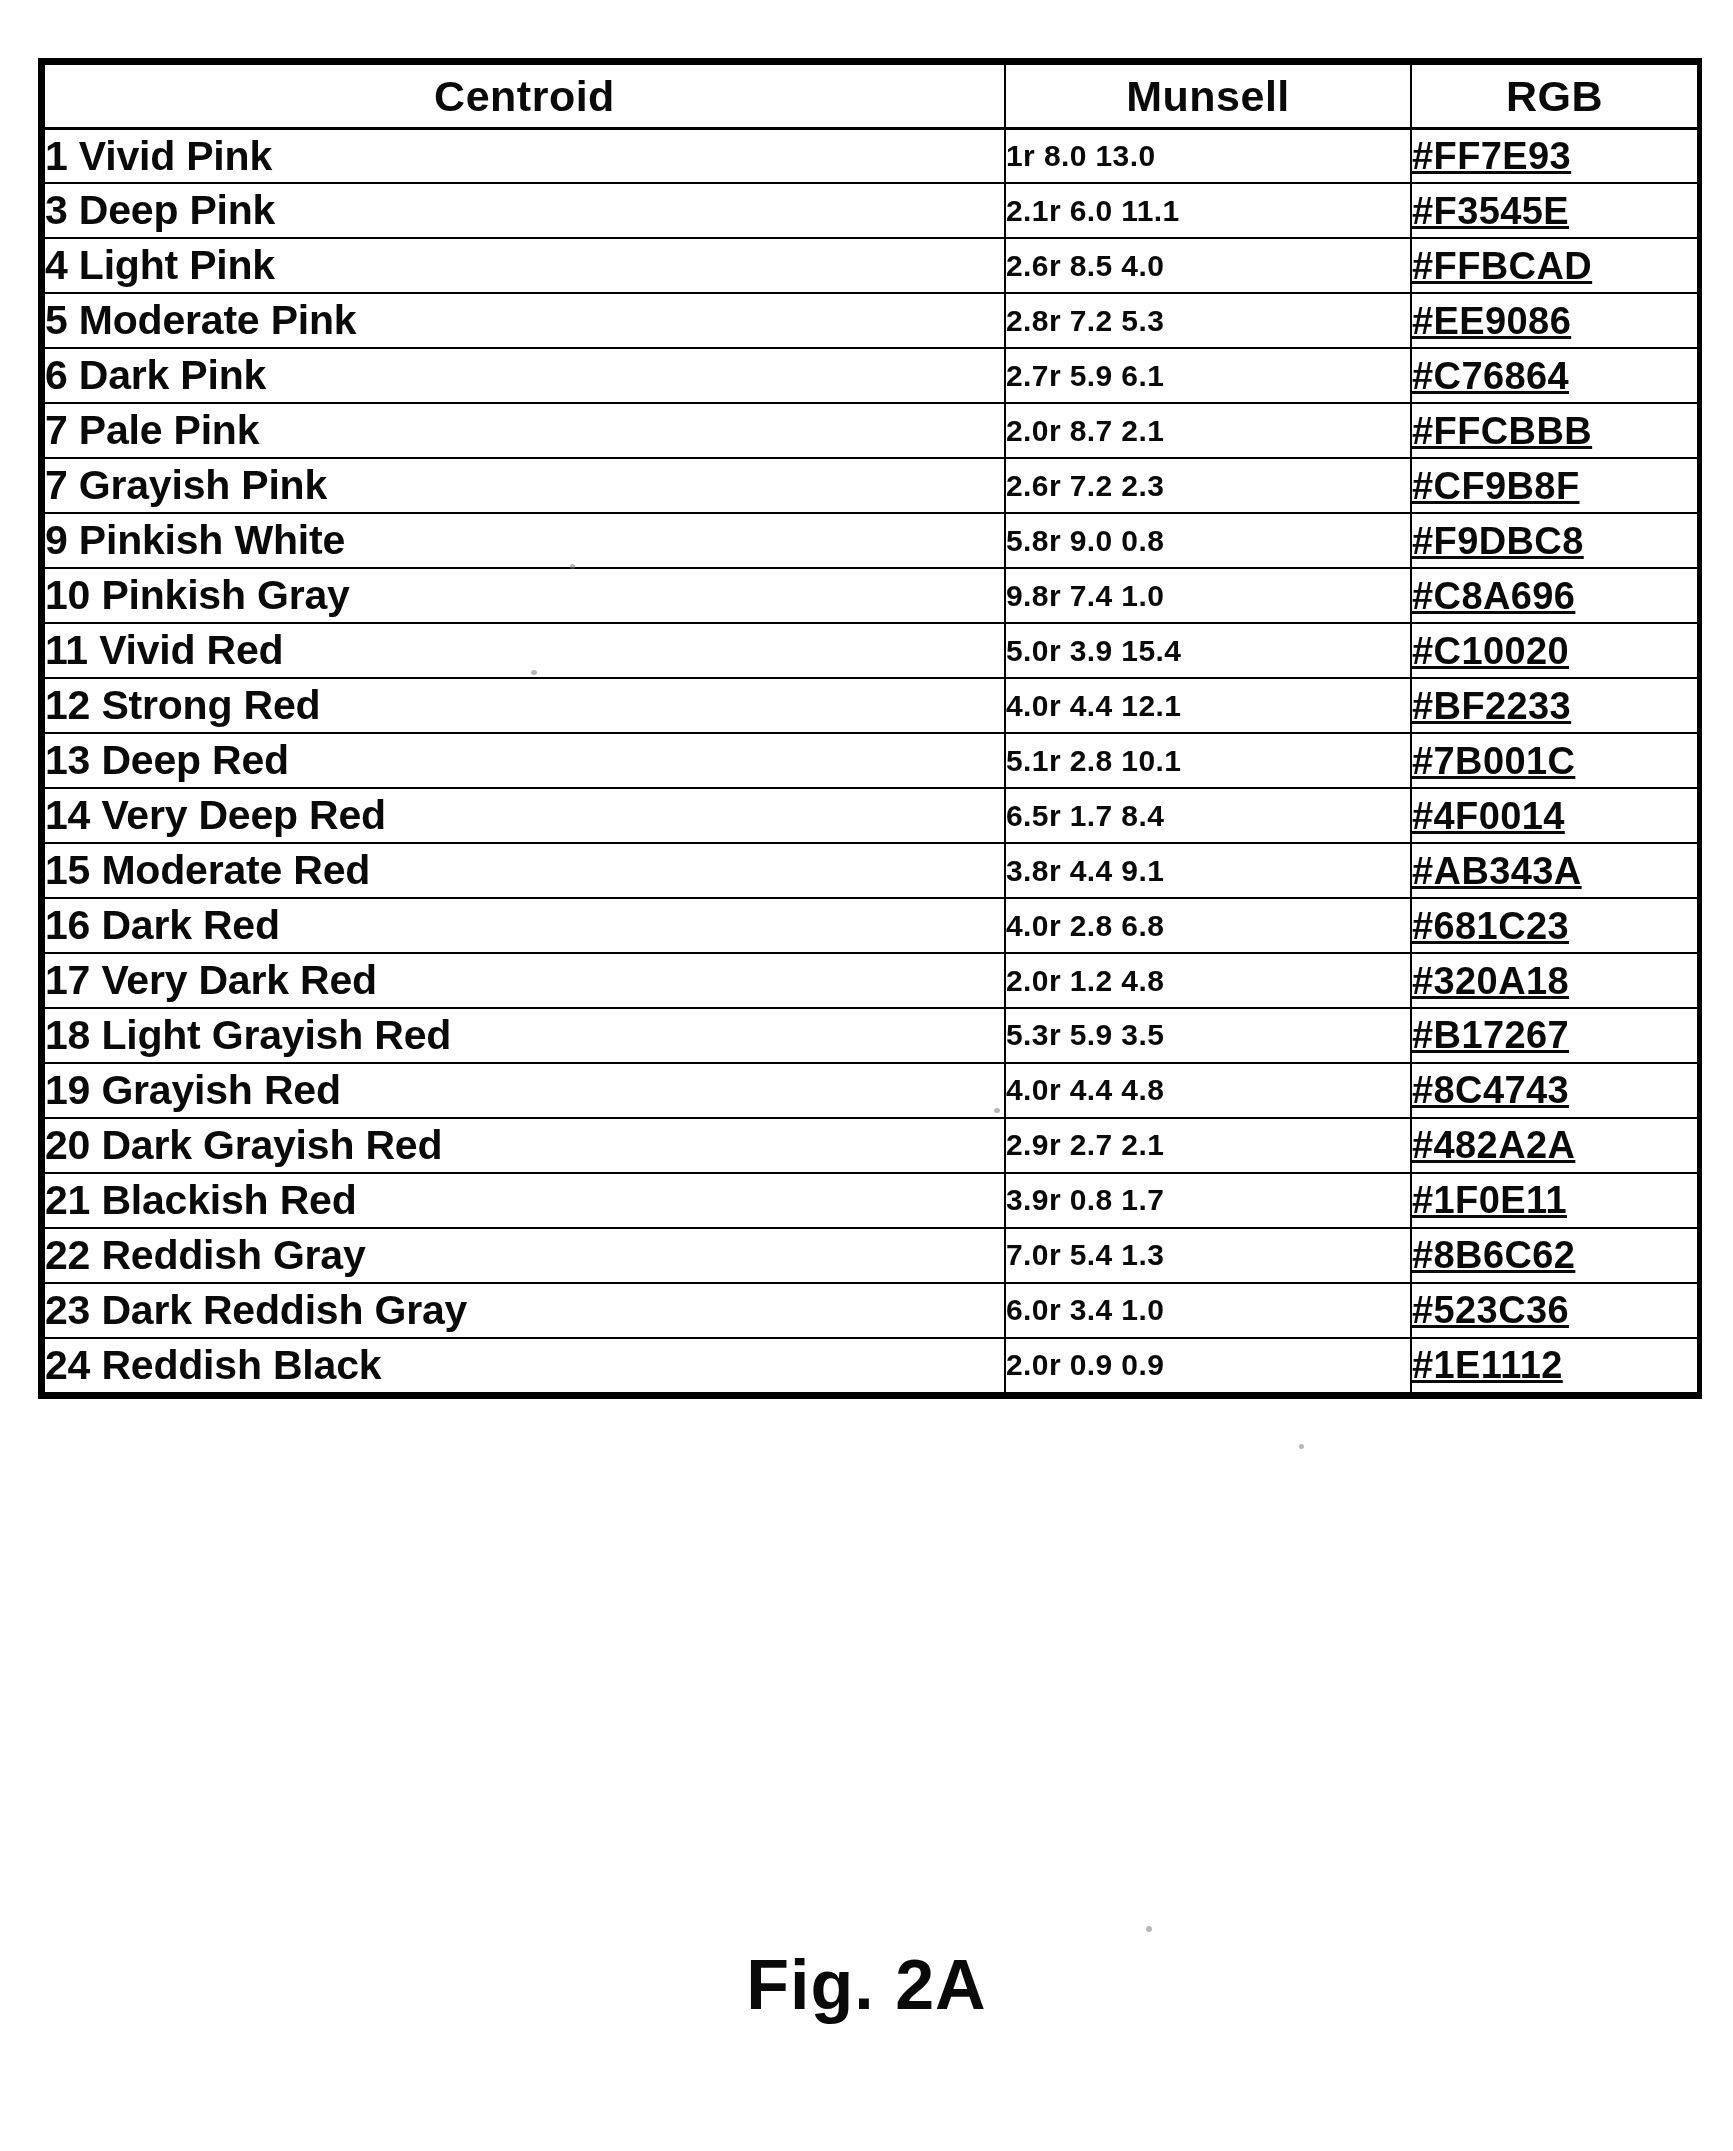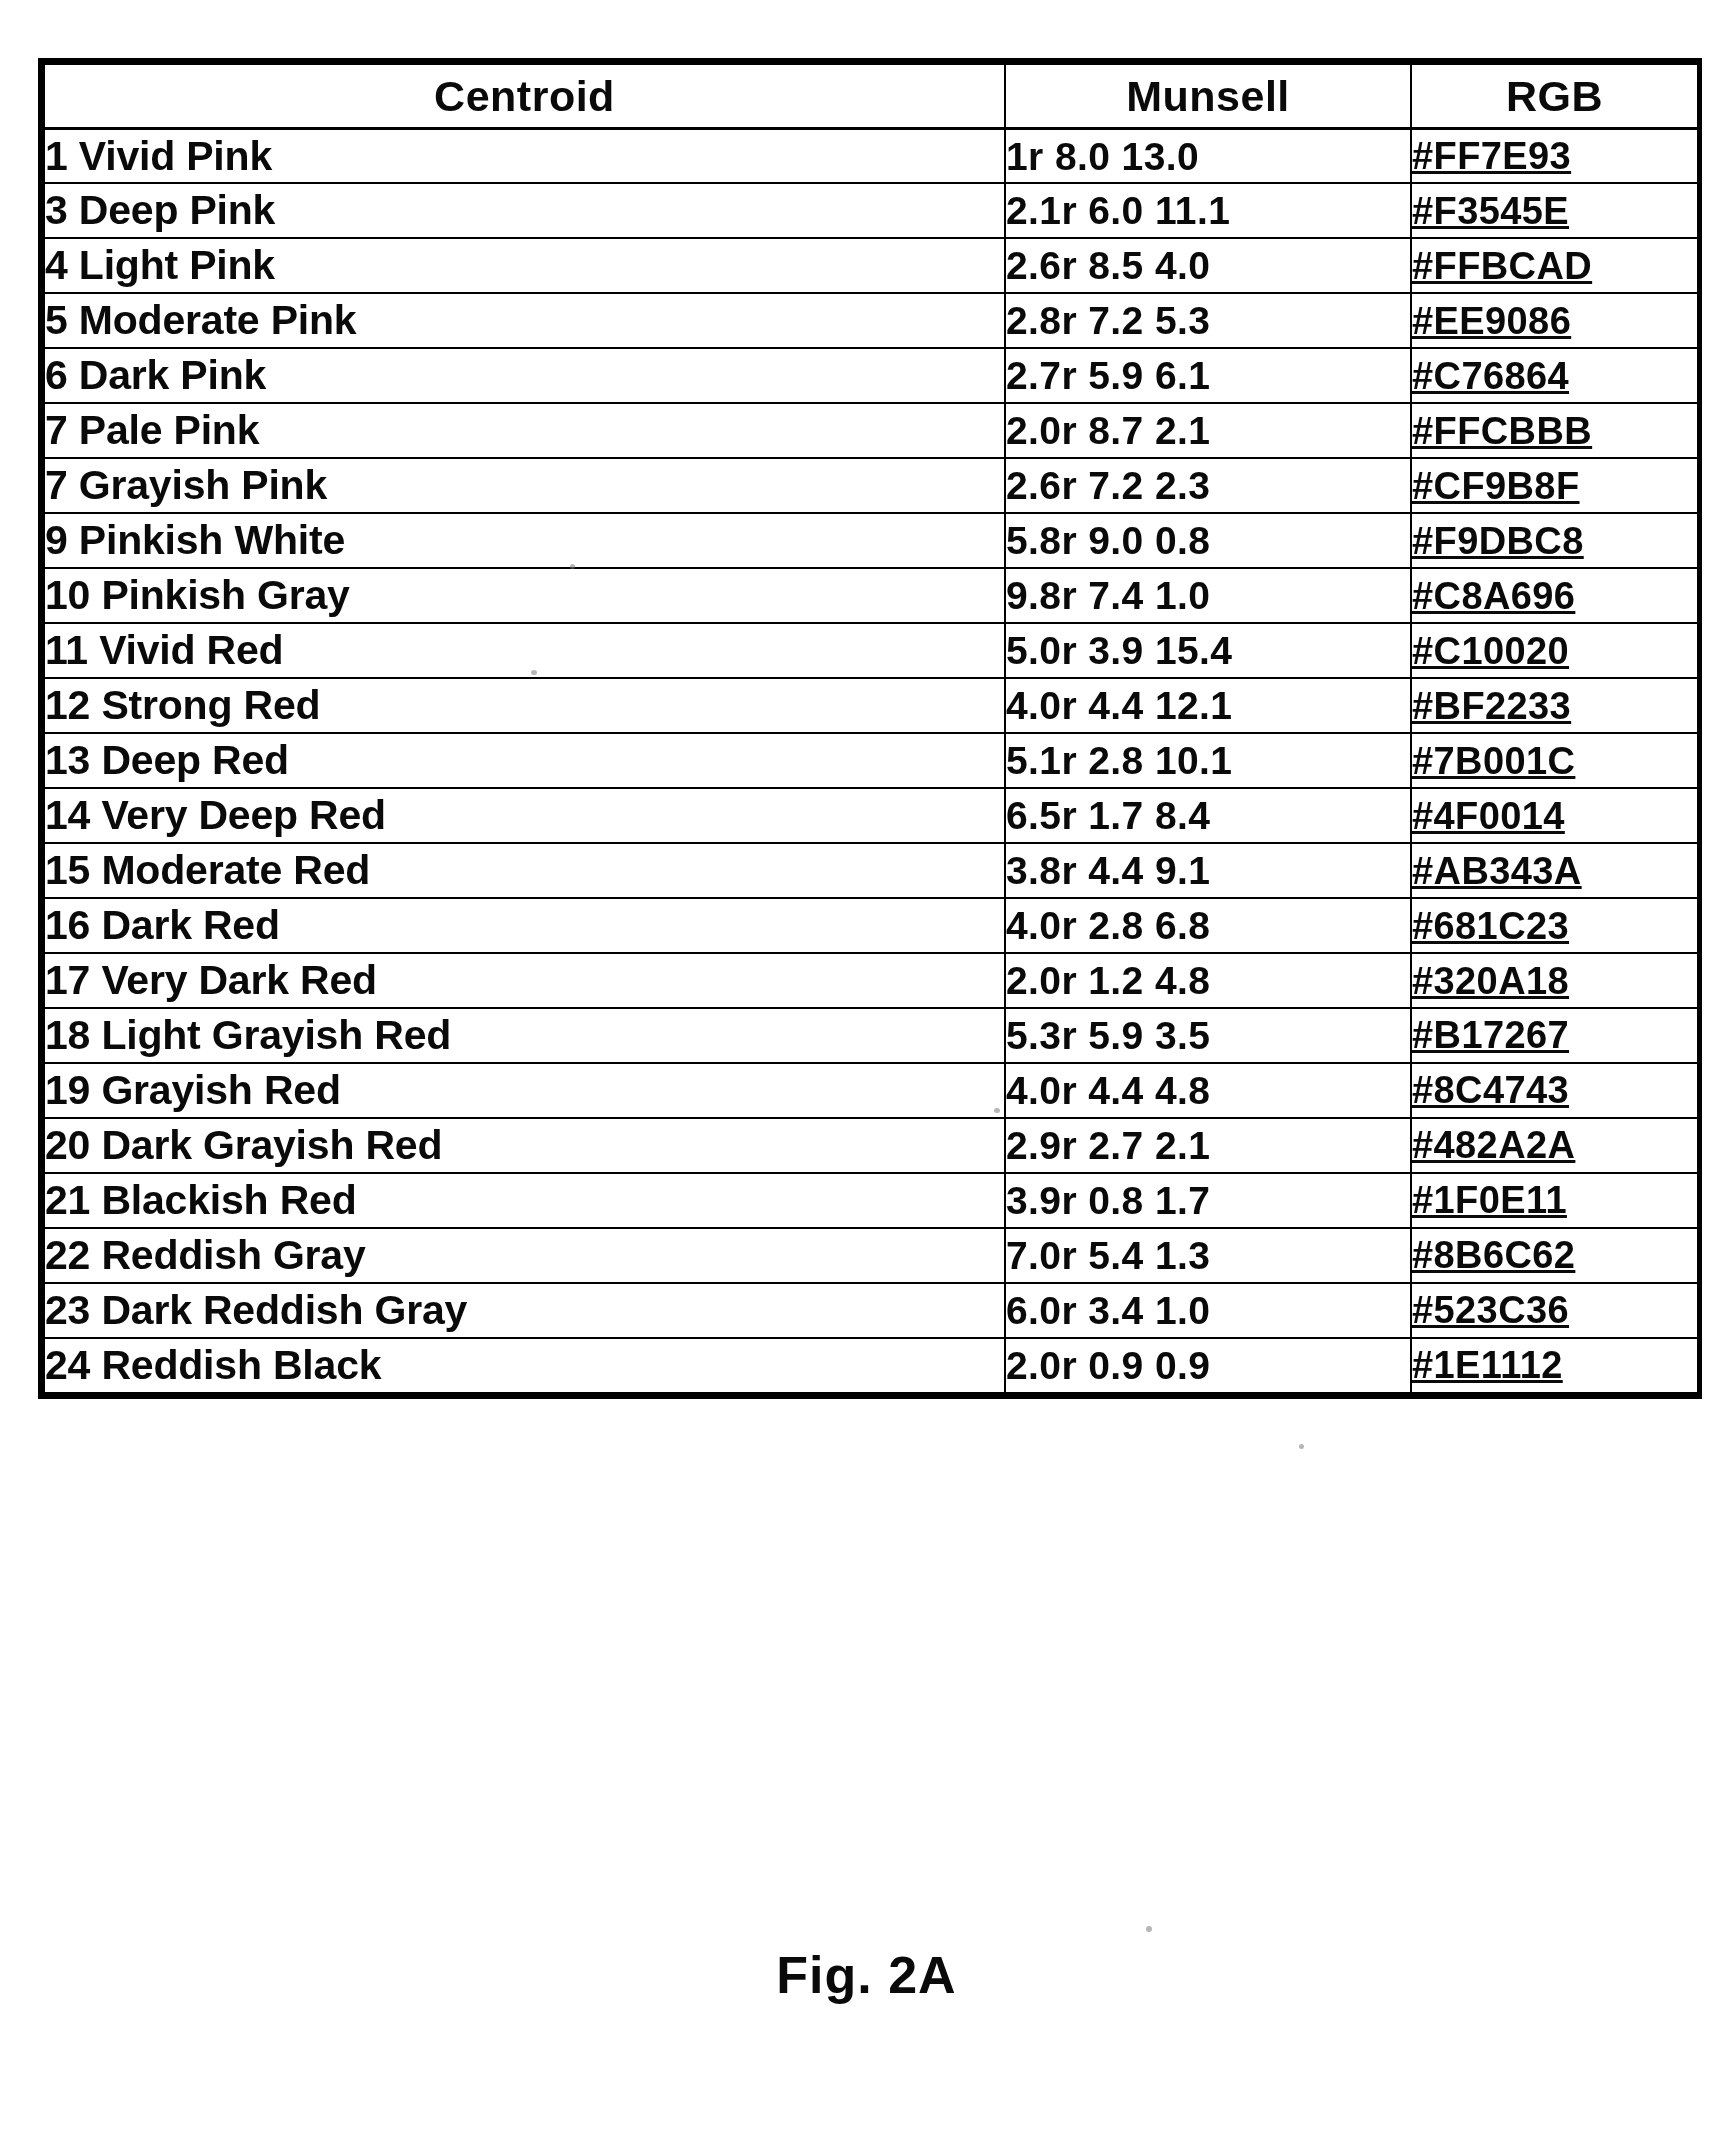--- a/index.html
+++ b/index.html
@@ -76,21 +76,21 @@
 
   td.cell-name {
     text-align: left;
     font-size: 41px;
     padding-left: 5px;
     letter-spacing: -0.2px;
     white-space: nowrap;
   }
   td.cell-munsell {
     text-align: left;
-    font-size: 39px;
+    font-size: 30px;
     font-weight: normal;
     padding-left: 6px;
     letter-spacing: 0.4px;
     white-space: nowrap;
   }
   td.cell-rgb {
     text-align: left;
     font-size: 38px;
     font-weight: normal;
     padding-left: 5px;
@@ -103,21 +103,21 @@
   td.cell-name, th.head-name { border-right-width: 3px; }
   td.cell-munsell, th.head-munsell { border-right-width: 3px; }
 
   
   #figure-caption {
     position: absolute;
     left: 0;
     top: 1945px;
     width: 1733px;
     text-align: center;
-    font-size: 52px;
+    font-size: 70px;
     font-weight: bold;
     letter-spacing: 1px;
     color: #0a0a0a;
   }
 
   
   .speckle {
     position: absolute;
     background: #7a7a7a;
     border-radius: 50%;

